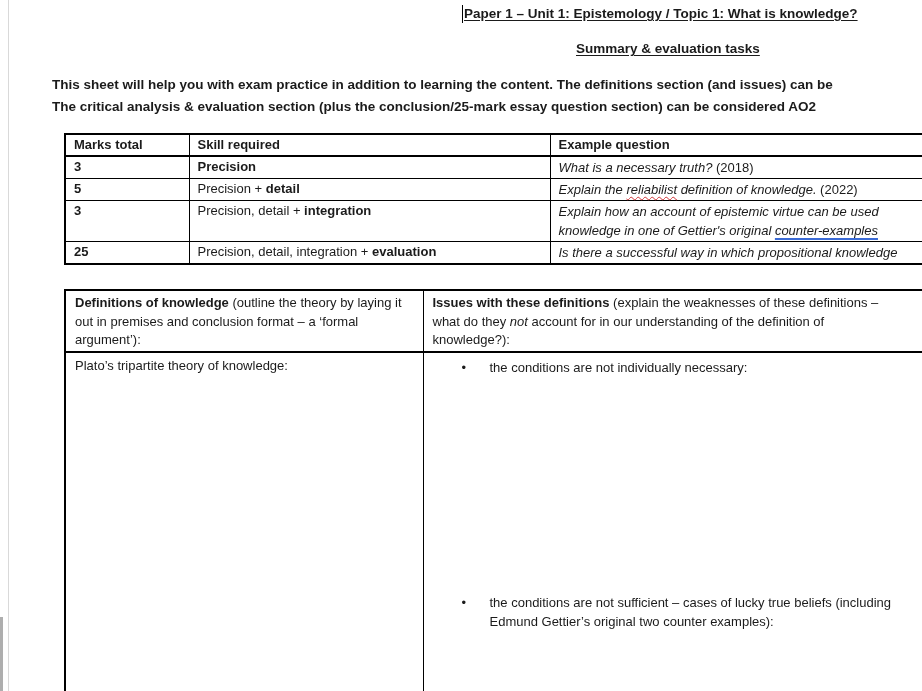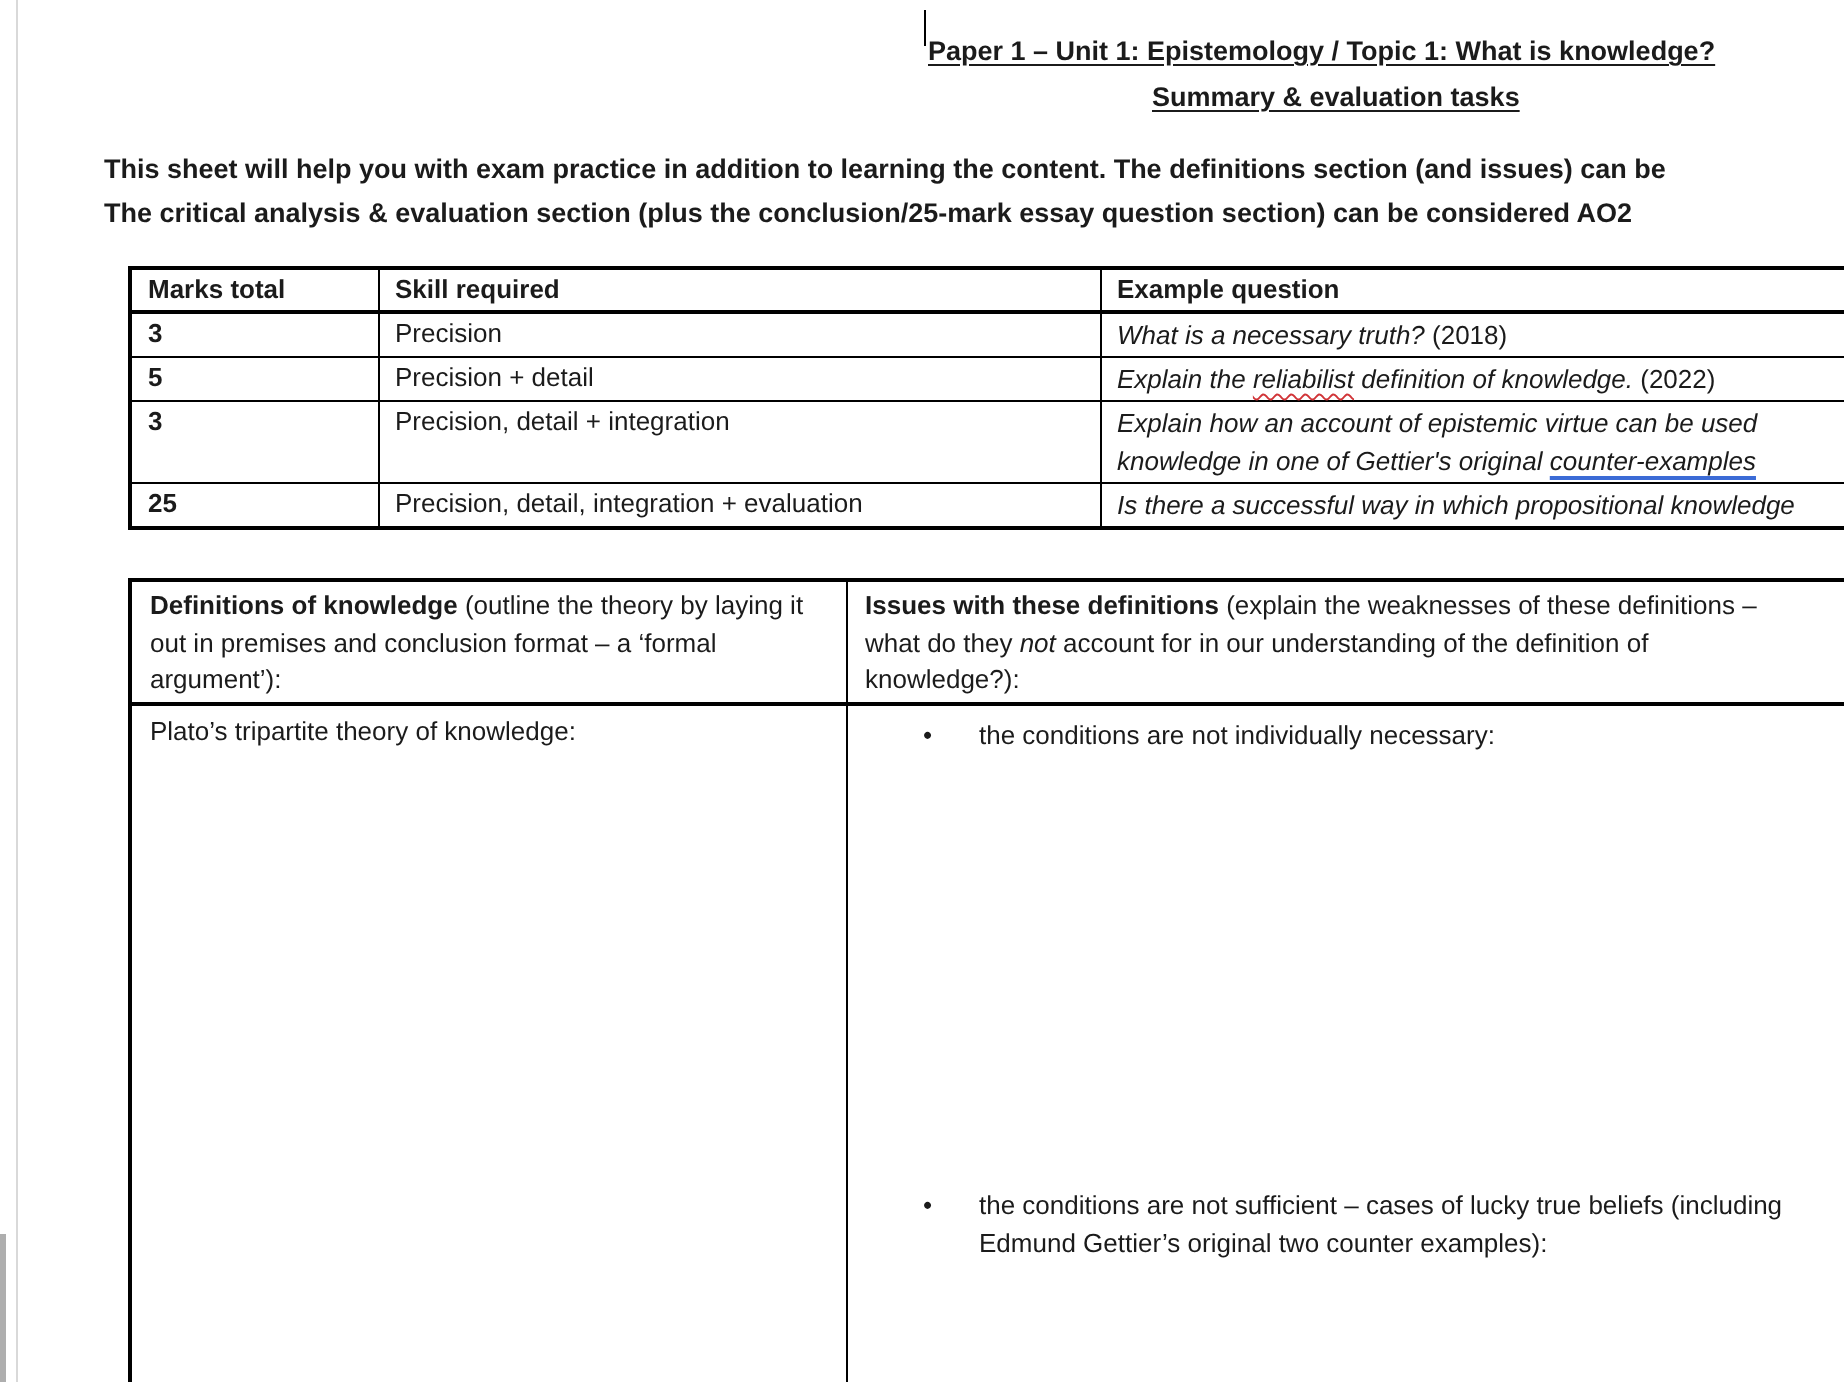--- a/index.html
+++ b/index.html
@@ -10,21 +10,21 @@
     overflow: hidden;
     position: relative;
     font-family: "Liberation Sans", "DejaVu Sans", sans-serif;
     color: #1b1b1b;
   }
 
   .page-edge-line { position: absolute; left: 8px; top: 0; width: 1px; height: 691px; background: #d9d9d9; }
   .scroll-notch  { position: absolute; left: 0; top: 617px; width: 3px; height: 74px; background: #aeaeae; }
 
   .doc-title {
-    position: absolute; left: 464px; top: 18px;
+    position: absolute; left: 464px; top: 6px;
     font-size: 13.5px; font-weight: bold; white-space: nowrap;
     text-decoration: underline; text-underline-offset: 2px;
   }
   .text-caret { position: absolute; left: 462px; top: 5px; width: 1px; height: 18px; background: #000; }
 
   .doc-subtitle {
     position: absolute; left: 576px; top: 41px;
     font-size: 13.5px; font-weight: bold; white-space: nowrap;
     text-decoration: underline; text-underline-offset: 2px; text-align: right;
   }
@@ -37,21 +37,21 @@
   td { vertical-align: top; font-size: 13px; line-height: 18px; padding: 1px 8px; }
 
   
   .marks-table-wrap { position: absolute; left: 64px; top: 133px; }
   .marks-table { width: 1240px; border: 2px solid #000; }
   .marks-table td { border: 1px solid #000; }
   .marks-table tr.hdr td { border-bottom: 2px solid #000; font-weight: bold; height: 20px; }
   .marks-table tr.r1 td, .marks-table tr.r2 td, .marks-table tr.r4 td { height: 20px; }
   .marks-table tr.r3 td { height: 40px; }
   .marks-cell { font-weight: bold; }
-  .skill-bold { font-weight: normal; margin-top: 28px; }
+  .skill-bold { font-weight: bold; margin-top: 28px; }
   .q-cell { font-style: italic; line-height: 19px; }
   .q-year { font-style: normal; }
   .squiggle {
     text-decoration: underline wavy #d13438;
     text-decoration-thickness: 1px; text-underline-offset: 2px;
   }
   .grammar-flag {
     text-decoration: underline solid #3b6bd6;
     text-decoration-thickness: 1.5px; text-underline-offset: 3px;
   }

